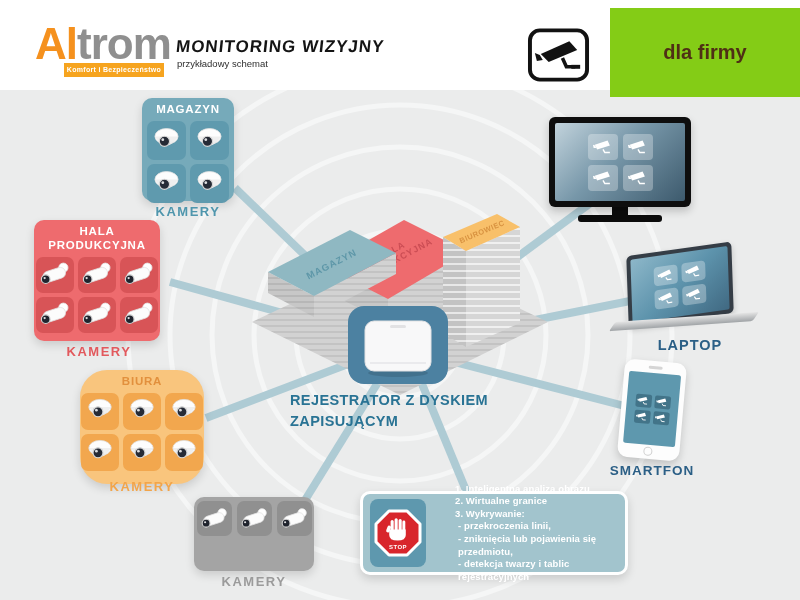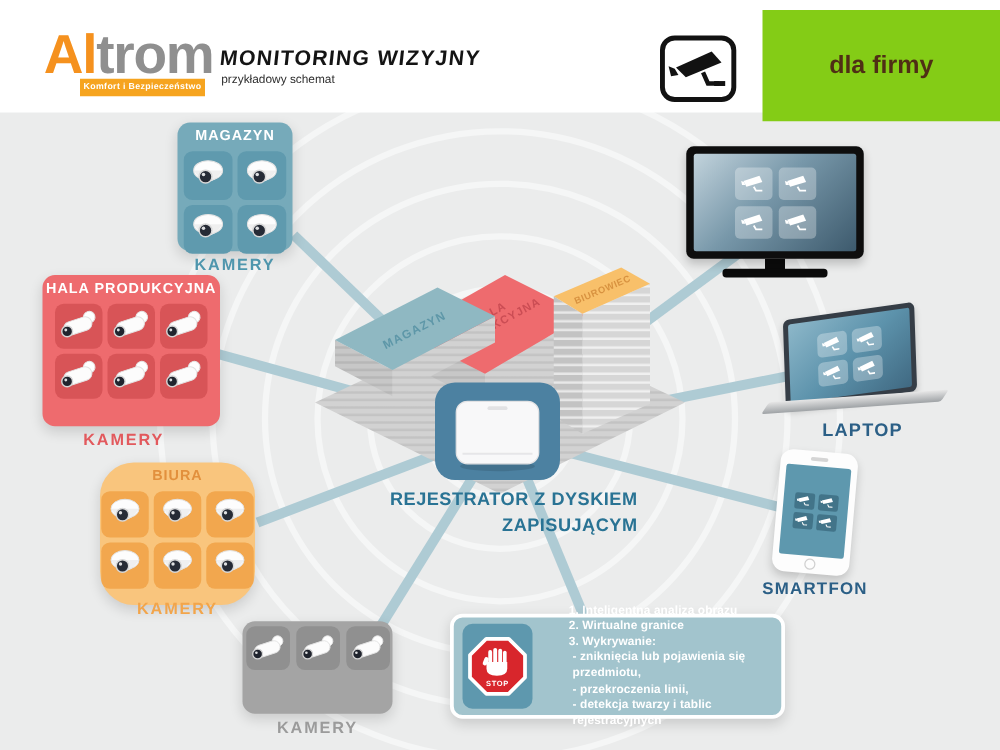--- a/index.html
+++ b/index.html
@@ -29,39 +29,39 @@
   .zone-title { text-align:center; color:#fff; font-weight:800; font-size:11.5px; letter-spacing:.8px; padding-top:5px; line-height:1.2; }
   .tile-grid { display:grid; justify-content:center; gap:4px; margin-top:4px; }
   .tile { border-radius:7px; display:flex; align-items:center; justify-content:center; }
   .kamery { position:absolute; text-align:center; font-size:13px; font-weight:800; letter-spacing:1.5px; z-index:10; }
 
   #zone-magazyn  { left:142px; top:98px;  width:92px;  height:103px; background:#76aaba; }
   #zone-magazyn .tile-grid { grid-template-columns:repeat(2,39px); }
   #zone-magazyn .tile { width:39px; height:39px; background:#5f9aae; }
   #kamery-magazyn { left:142px; top:204px; width:92px; color:#4f96ad; }
 
-  #zone-hala     { left:34px;  top:220px; width:142px; height:121px; background:#ee6b6e; }
+  #zone-hala     { left:34px;  top:220px; width:126px; height:121px; background:#ee6b6e; }
   #zone-hala .tile-grid { grid-template-columns:repeat(3,38px); }
   #zone-hala .tile { width:38px; height:36px; background:#d85457; }
   #kamery-hala { left:34px; top:344px; width:130px; color:#e2595d; }
 
   #zone-biura    { left:80px;  top:370px; width:124px; height:114px; background:#f9c57d;border-radius:27px; }
   #zone-biura .zone-title { color:#e2903d; }
   #zone-biura .tile-grid { grid-template-columns:repeat(3,38px); }
   #zone-biura .tile { width:38px; height:37px; background:#f2a74e; }
   #kamery-biura { left:80px; top:479px; width:124px; color:#f2a54b; }
 
   #zone-parking  { left:194px; top:497px; width:120px; height:74px; background:#a4a4a4; }
   #zone-parking .tile-grid { grid-template-columns:repeat(3,35px); gap:5px; }
   #zone-parking .tile { width:35px; height:35px; background:#909090; }
   #kamery-parking { left:194px; top:574px; width:120px; color:#9b9b9b; }
 
   
   #building { position:absolute; left:222px; top:195px; z-index:5; }
-  #recorder-label { position:absolute; left:290px; top:390px; width:220px; text-align:right;
+  #recorder-label { position:absolute; left:290px; top:390px; width:220px; text-align:left;
     color:#297394; font-weight:800; font-size:14.5px; letter-spacing:.4px; line-height:1.45; z-index:10; }
 
   
   .device-label { position:absolute; text-align:center; color:#2b5f86; font-weight:800;
     font-size:13.5px; letter-spacing:1px; z-index:10; }
 
   #tv-frame { position:absolute; left:549px; top:117px; width:142px; height:90px; background:#0e0e0e;
     border-radius:6px; padding:6px; z-index:10; box-shadow:0 4px 8px rgba(0,0,0,.2); }
   #tv-screen { width:100%; height:100%; border-radius:2px;
     background:linear-gradient(135deg,#c2d3dc 0%,#7797a9 45%,#3d5a6d 100%);
@@ -448,19 +448,19 @@
           <rect x="12.8" y="16.5" width="3.6" height="7" rx="1.8" transform="rotate(22 14.6 20)"></rect>
           <path d="M15.2,20.5 h16.6 v5.5 q0,5.5 -8.3,5.5 q-8.3,0 -8.3,-5.5 z"></path>
         </g>
         <text x="24" y="39.5" font-size="6" font-weight="bold" fill="#ffffff" text-anchor="middle" letter-spacing=".5">STOP</text>
       </svg>
     </div>
     <div id="info-list">
       <div>1. Inteligentna analiza obrazu</div>
       <div>2. Wirtualne granice</div>
       <div>3. Wykrywanie:</div>
+      <div class="indent">- przekroczenia linii,</div>
       <div class="indent">- zniknięcia lub pojawienia się przedmiotu,</div>
-      <div class="indent">- przekroczenia linii,</div>
       <div class="indent">- detekcja twarzy i tablic rejestracyjnych</div>
     </div>
   </div>
 
 </div>
 
 </body></html>

